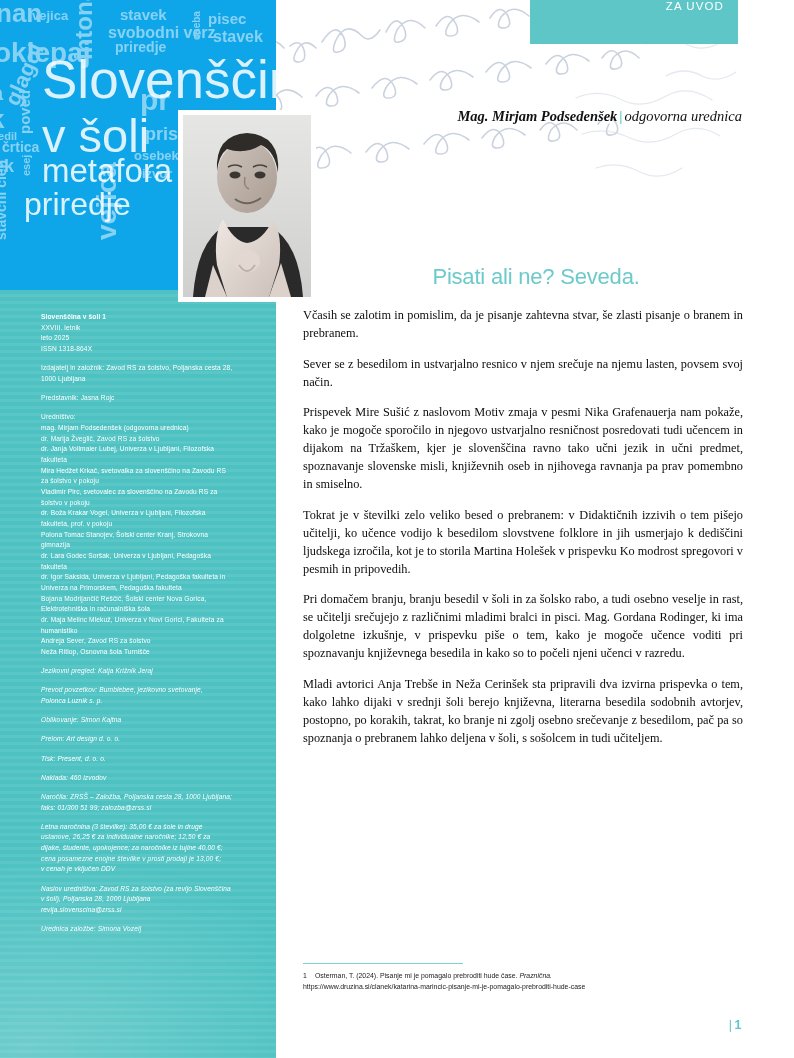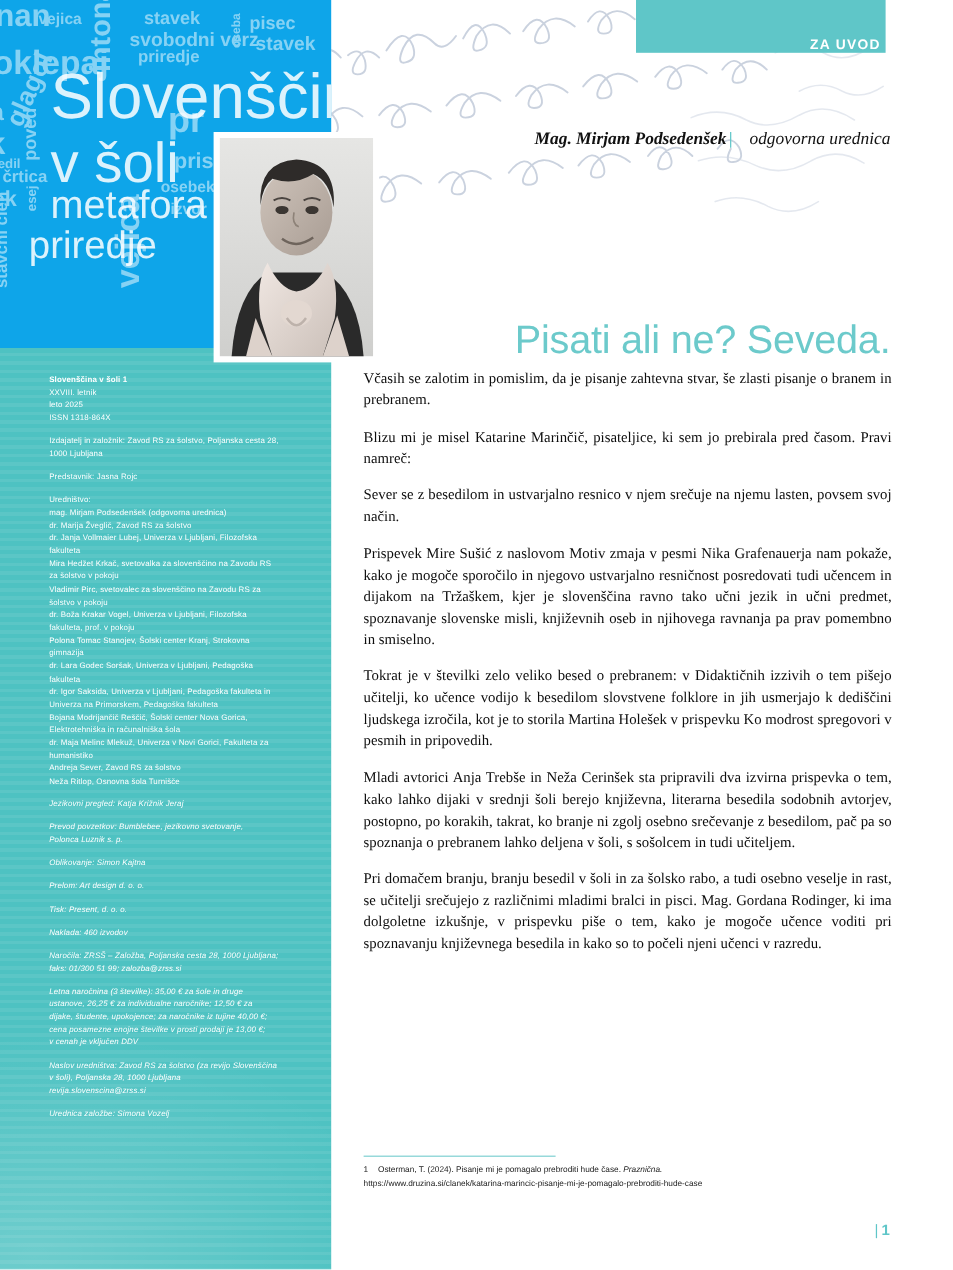--- a/index.html
+++ b/index.html
@@ -16,23 +16,23 @@
     position: absolute; left: 276px; top: 0; width: 518px; height: 212px;
     overflow: hidden;
   }
   .hw-svg { position: absolute; left: -30px; top: -8px; }
 
   
   .za-uvod {
     position: absolute; right: 56px; top: 0; width: 208px; height: 44px;
     background: #5fc6c8;
     color: #ffffff;
-    font-size: 11.5px; font-weight: bold; letter-spacing: 1.1px;
-    display: flex; align-items: flex-end; justify-content: flex-end;
-    padding-right: 4px;
+    font-size: 11.5px; font-weight: normal; letter-spacing: 1.1px;
+    display: flex; align-items: flex-start; justify-content: flex-end;
+    padding-right: 14px;
   }
 
   
   .wordcloud {
     position: absolute; left: 0; top: 0; width: 276px; height: 290px;
     background: #0ea5e9; overflow: hidden;
   }
   .wc-svg { position: absolute; left: 0; top: 0; }
 
   
@@ -76,27 +76,27 @@
 
   
   .byline {
     position: absolute; left: 330px; top: 108px; width: 412px;
     text-align: right;
     font-family: "Liberation Serif", serif;
     font-size: 14.5px; color: #111111;
   }
   .byline .nm { font-weight: bold; font-style: italic; text-align: center; }
   .byline .sep { color: #5fc6c8; font-weight: bold; padding: 0 2px; }
-  .byline .role { font-style: italic; margin-left: 12px; }
+  .byline .role { font-style: italic; }
 
   
   .article-title {
     position: absolute; left: 330px; top: 264px; width: 412px;
-    text-align: right;
-    font-size: 33px; font-weight: normal; color: #6ccacb;
+    text-align: center;
+    font-size: 22px; font-weight: normal; color: #6ccacb;
     letter-spacing: -0.2px;
   }
 
   
   .body-copy {
     position: absolute; left: 303px; top: 306px; width: 440px;
     font-family: "Liberation Serif", serif;
     font-size: 12.3px; line-height: 1.465;
     color: #0d0d0d; text-align: justify;
   }
@@ -323,26 +323,25 @@
   </div>
 
   <div class="byline">
     <span class="nm">Mag. Mirjam Podsedenšek</span><span class="sep">|</span><span class="role">odgovorna urednica</span>
   </div>
 
   <h1 class="article-title">Pisati ali ne? Seveda.</h1>
 
   <div class="body-copy" id="body-copy">
       <p>Včasih se zalotim in pomislim, da je pisanje zahtevna stvar, še zlasti pisanje o branem in prebranem.</p>
-      <p>Blizu mi je misel Katarine Marinčič, pisateljice, ki sem jo prebirala pred časom. Pravi namreč:</p>
       <p>Sever se z besedilom in ustvarjalno resnico v njem srečuje na njemu lasten, povsem svoj način.</p>
       <p>Prispevek Mire Sušić z naslovom Motiv zmaja v pesmi Nika Grafenauerja nam pokaže, kako je mogoče sporočilo in njegovo ustvarjalno resničnost posredovati tudi učencem in dijakom na Tržaškem, kjer je slovenščina ravno tako učni jezik in učni predmet, spoznavanje slovenske misli, književnih oseb in njihovega ravnanja pa prav pomembno in smiselno.</p>
       <p>Tokrat je v številki zelo veliko besed o prebranem: v Didaktičnih izzivih o tem pišejo učitelji, ko učence vodijo k besedilom slovstvene folklore in jih usmerjajo k dediščini ljudskega izročila, kot je to storila Martina Holešek v prispevku Ko modrost spregovori v pesmih in pripovedih.</p>
+      <p>Pri domačem branju, branju besedil v šoli in za šolsko rabo, a tudi osebno veselje in rast, se učitelji srečujejo z različnimi mladimi bralci in pisci. Mag. Gordana Rodinger, ki ima dolgoletne izkušnje, v prispevku piše o tem, kako je mogoče učence voditi pri spoznavanju književnega besedila in kako so to počeli njeni učenci v razredu.</p>
       <p>Mladi avtorici Anja Trebše in Neža Cerinšek sta pripravili dva izvirna prispevka o tem, kako lahko dijaki v srednji šoli berejo književna, literarna besedila sodobnih avtorjev, postopno, po korakih, takrat, ko branje ni zgolj osebno srečevanje z besedilom, pač pa so spoznanja o prebranem lahko deljena v šoli, s sošolcem in tudi učiteljem.</p>
-      <p>Pri domačem branju, branju besedil v šoli in za šolsko rabo, a tudi osebno veselje in rast, se učitelji srečujejo z različnimi mladimi bralci in pisci. Mag. Gordana Rodinger, ki ima dolgoletne izkušnje, v prispevku piše o tem, kako je mogoče učence voditi pri spoznavanju književnega besedila in kako so to počeli njeni učenci v razredu.</p>
     </div>
 
   <div class="footnote-rule"></div>
   <div class="footnote">
     <span class="num">1</span><span>Osterman, T. (2024). Pisanje mi je pomagalo prebroditi hude čase. </span><span class="it">Praznična.</span>
     <span class="url">https://www.druzina.si/clanek/katarina-marincic-pisanje-mi-je-pomagalo-prebroditi-hude-case</span>
   </div>
 
   <div class="pagenum">
     <span class="bar">|</span><span>1</span>

